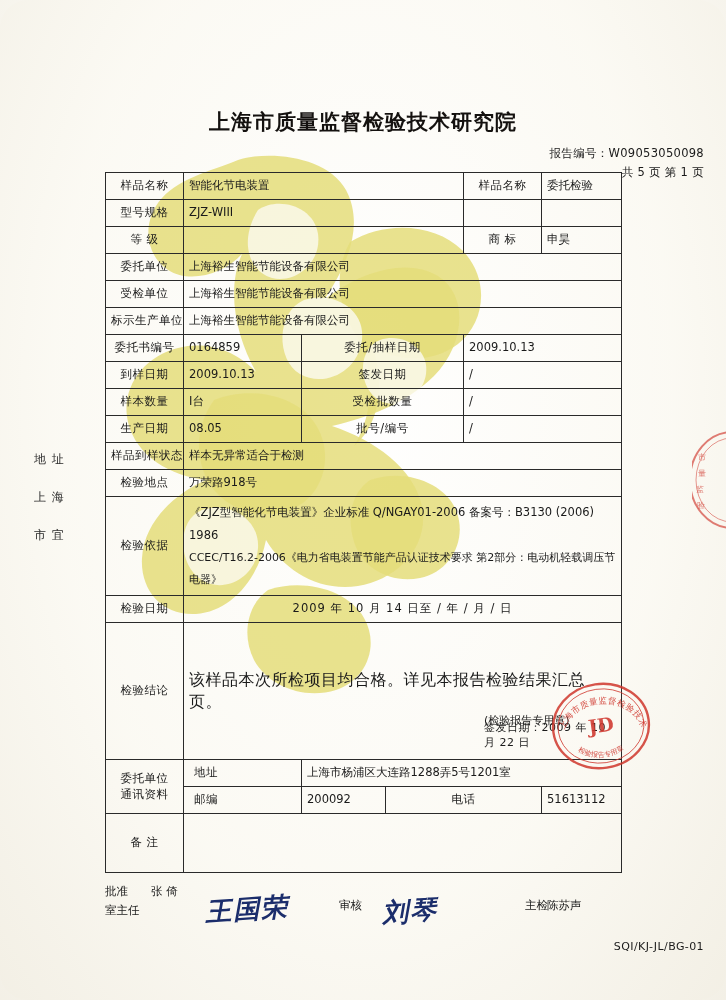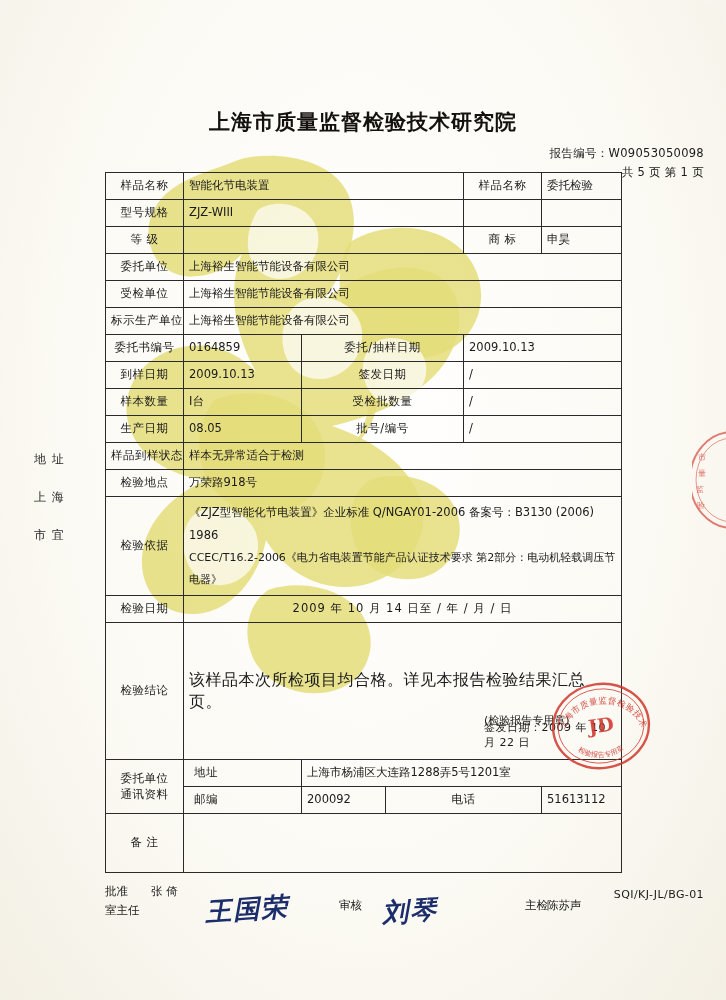--- a/index.html
+++ b/index.html
@@ -181,21 +181,21 @@
   .hand-2 {
     position: absolute;
     left: 277px;
     top: 10px;
     font-size: 26px;
     letter-spacing: 2px;
   }
 
   .form-code {
     position: absolute;
-    top: 888px;
+    top: 940px;
     right: 22px;
     font-size: 11px;
     letter-spacing: 0.4px;
   }
 
   
   .left-vert {
     position: absolute;
     left: 34px;
     top: 440px;

